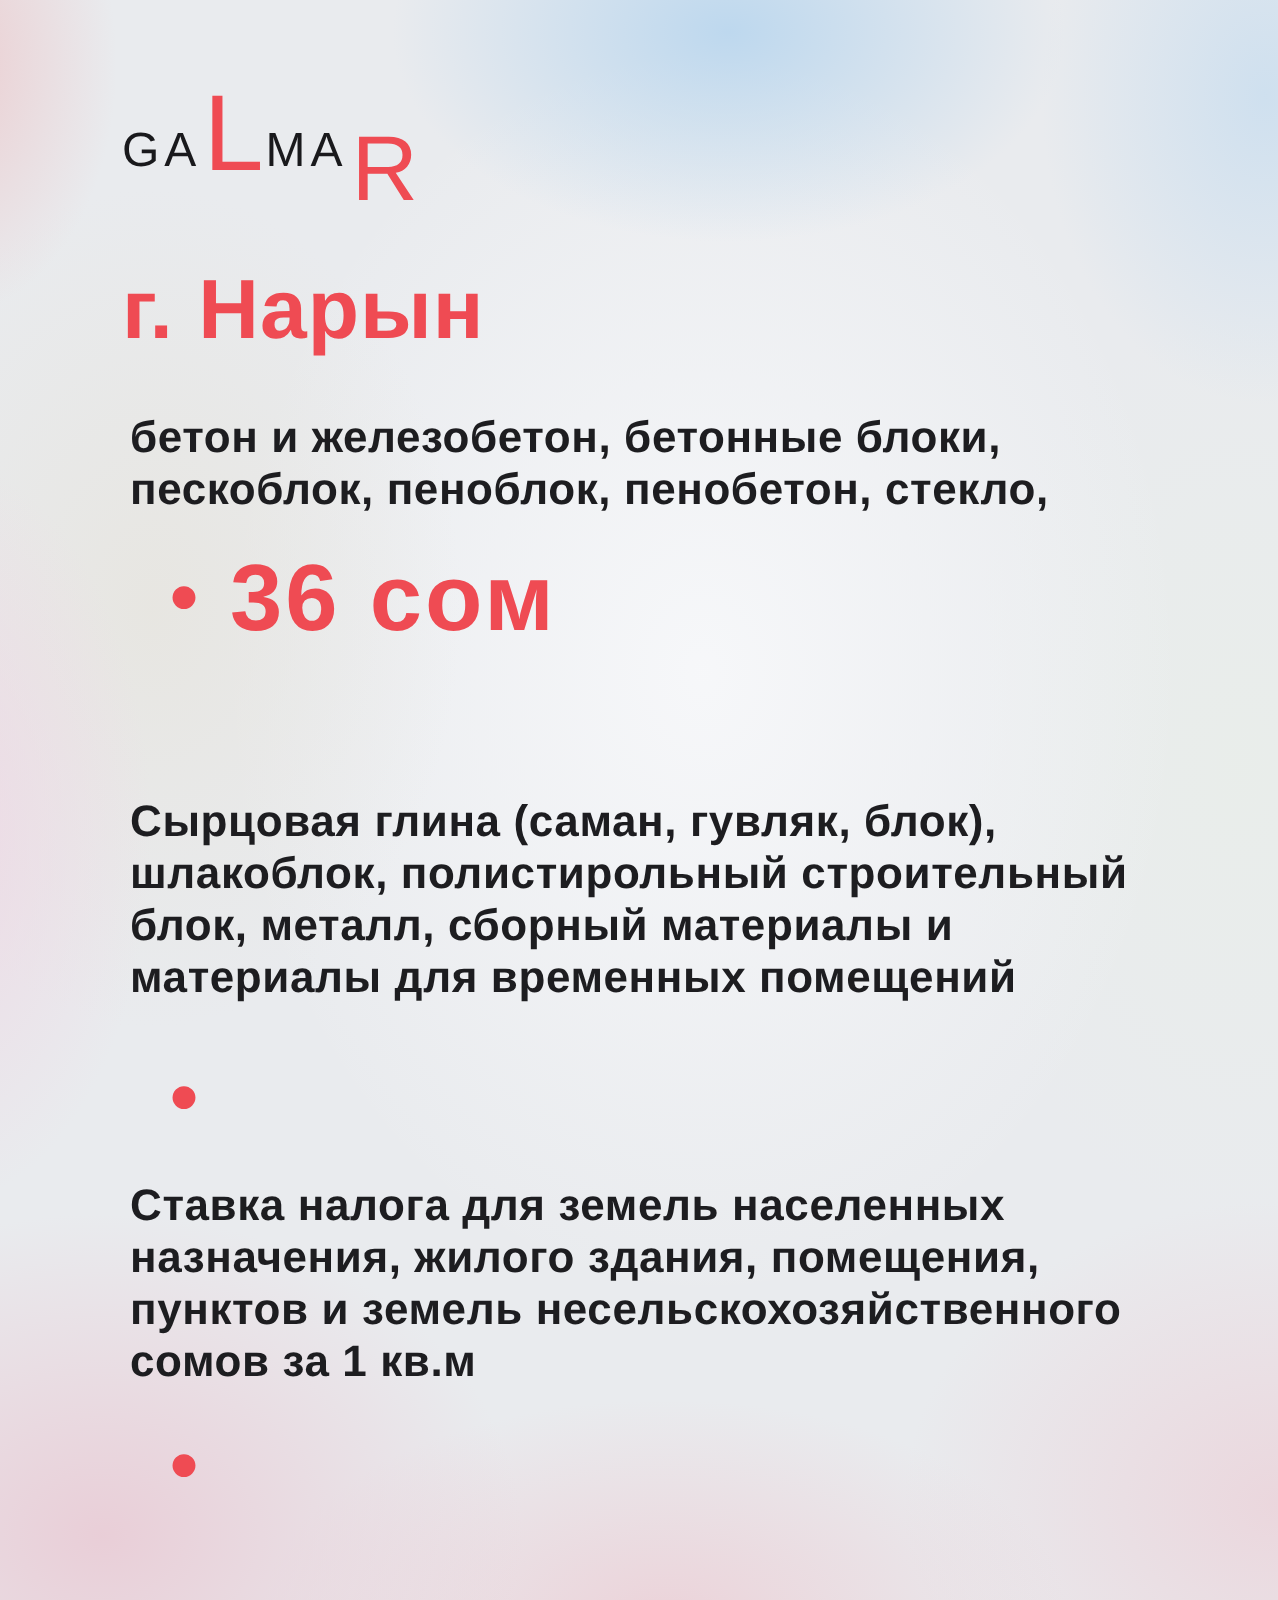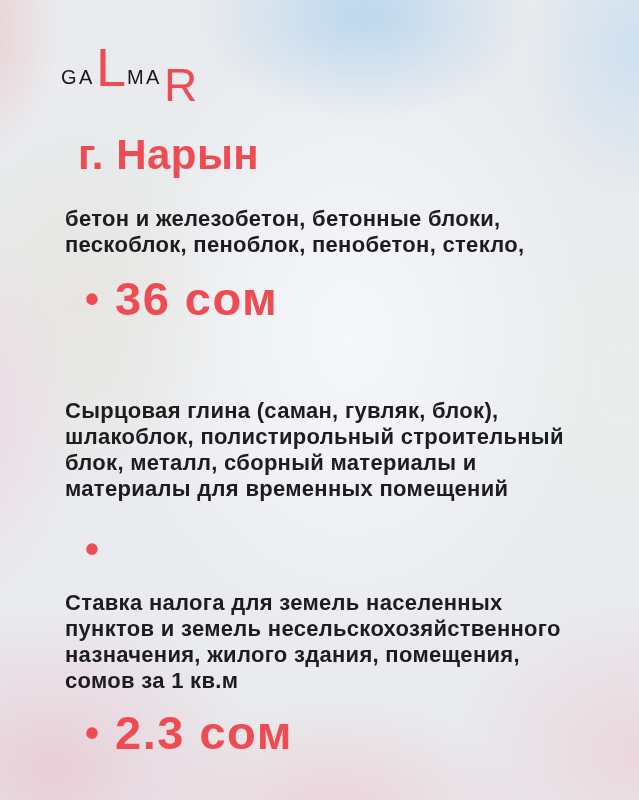--- a/index.html
+++ b/index.html
@@ -34,34 +34,34 @@
       radial-gradient(ellipse 220px 300px at 12% 38%, rgba(231,229,223,0.85), rgba(231,229,223,0) 70%),
       radial-gradient(ellipse 320px 420px at 55% 42%, rgba(247,248,250,0.95), rgba(247,248,250,0) 75%),
       radial-gradient(ellipse 200px 320px at 97% 48%, rgba(233,238,233,0.75), rgba(233,238,233,0) 72%);
   }
 
   .logo {
     position: absolute; left: 61px; top: 36px;
     line-height: 1.15; white-space: nowrap;
   }
   .logo-dark {
-    font-size: 20px; font-weight: 500; color: var(--logo-dark);
+    font-size: 24px; font-weight: 500; color: var(--logo-dark);
     letter-spacing: 2.5px;
   }
   .logo-l {
     font-size: 54px; font-weight: 400; color: var(--accent);
     letter-spacing: 0; vertical-align: -2px; margin: 0 1px;
   }
   .logo-r {
     font-size: 46px; font-weight: 400; color: var(--accent);
     vertical-align: -17px; margin-left: 2px;
   }
 
   .page-title {
-    position: absolute; left: 78px; top: 130px;
+    position: absolute; left: 61px; top: 130px;
     font-size: 42px; font-weight: 700; letter-spacing: 0.5px;
     color: var(--accent);
     line-height: 1.2;
   }
 
   .section { position: absolute; left: 65px; width: 545px; }
   .section-1 { top: 206px; }
   .section-2 { top: 398px; }
   .section-3 { top: 590px; }
 
@@ -113,21 +113,20 @@
     <div class="desc-line">шлакоблок, полистирольный строительный</div>
     <div class="desc-line">блок, металл, сборный материалы и</div>
     <div class="desc-line">материалы для временных помещений</div>
     <div class="price-row">
       <span class="bullet">•</span>
     </div>
   </div>
 
   <div class="section section-3">
     <div class="desc-line">Ставка налога для земель населенных</div>
+    <div class="desc-line">назначения, жилого здания, помещения,</div>
     <div class="desc-line">пунктов и земель несельскохозяйственного</div>
-    <div class="desc-line">назначения, жилого здания, помещения,</div>
     <div class="desc-line">сомов за 1 кв.м</div>
     <div class="price-row">
       <span class="bullet">•</span>
-      <span class="price-value">2.3 сом</span>
     </div>
   </div>
 </div>
 
 </body></html>

